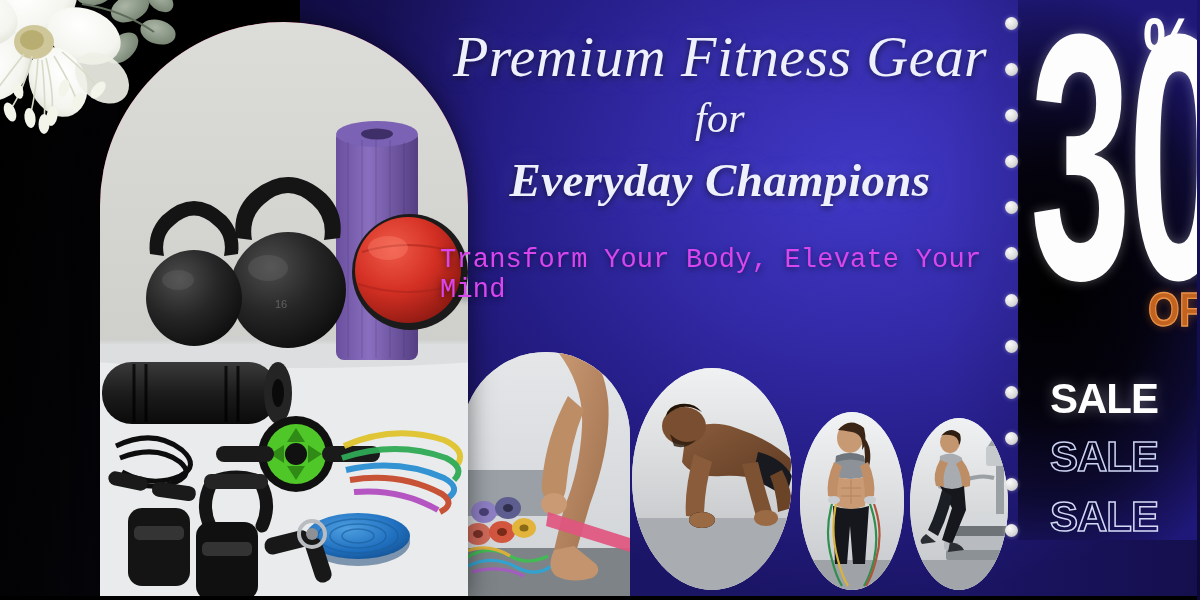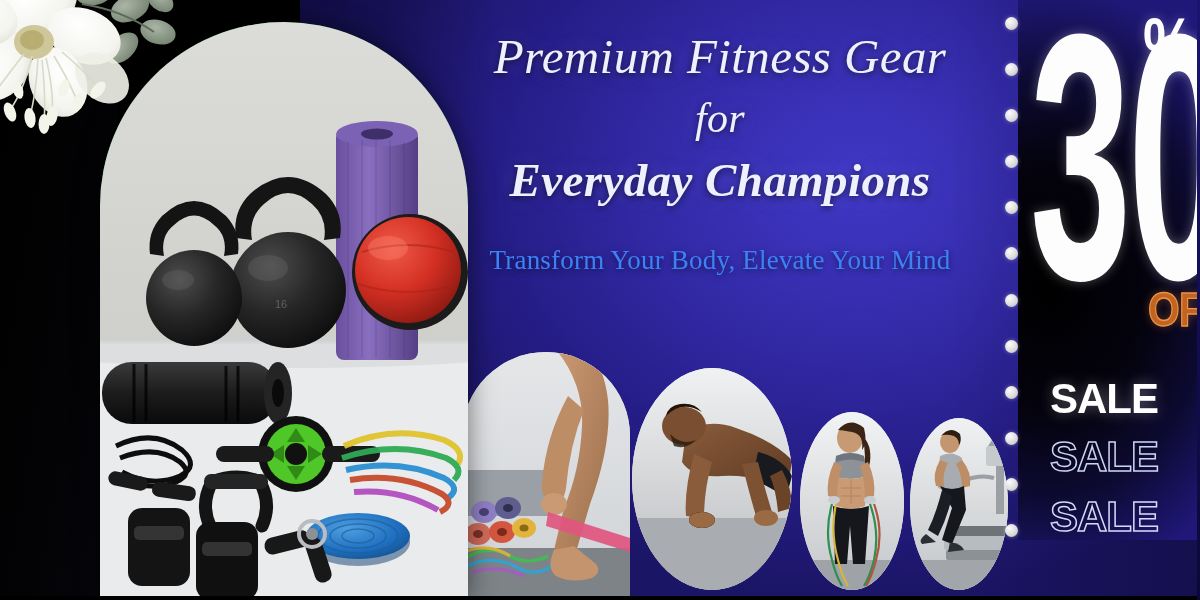--- a/index.html
+++ b/index.html
@@ -41,21 +41,21 @@
   .flower-wrap{
     position:absolute; left:-38px; top:-30px; width:230px; height:230px;
     z-index:7; pointer-events:none;
   }
 
   
   .arch-products{
     position:absolute; left:100px; top:22px; width:368px; height:578px;
     border-radius:184px 184px 0 0;
     overflow:hidden; z-index:6;
-    background:#15803d;
+    background:#be185d;
     box-shadow:0 0 26px rgba(0,0,0,.5);
   }
   .arch-products .photo{ position:absolute; inset:0; }
 
   
   .arch-stretch{
     position:absolute; left:462px; top:352px; width:168px; height:248px;
     border-radius:84px 84px 0 0;
     overflow:hidden; z-index:4; background:#cfd2d6;
   }
@@ -72,30 +72,30 @@
   
   .headline{
     position:absolute; left:440px; top:26px; width:560px;
     z-index:8; text-align:center;
     font-family:"Liberation Serif", serif;
     font-style:italic;
     color:#eef0fb;
     letter-spacing:.4px;
     text-shadow:0 2px 7px rgba(0,0,0,.6), 0 0 22px rgba(160,175,255,.22);
   }
-  .headline .l1{ display:block; font-size:49px; line-height:62px;text-align:center; }
+  .headline .l1{ display:block; font-size:58px; line-height:62px;text-align:center; }
   .headline .l2{ display:block; font-size:42px; line-height:60px; }
   .headline .l3{ display:block; font-size:47px; line-height:64px;font-weight:bold; }
 
   .subtitle{
     position:absolute; left:440px; top:245px; width:560px;
-    z-index:8; text-align:center;
-    font-family:Liberation Serif, serif;
+    z-index:8; text-align:left;
+    font-family:Liberation Mono, monospace;
     font-size:27px; font-weight:400; letter-spacing:.2px;
-    color:#3b82f6;
+    color:#d946ef;
     text-shadow:0 2px 6px rgba(0,0,0,.55);
   }
 
   
   .sale-panel{
     position:absolute; left:1000px; top:0; width:200px; height:540px;
     z-index:9; overflow:hidden;
   }
   .sale-panel .dark-strip{
     position:absolute; left:18px; top:0; width:182px; height:600px;

